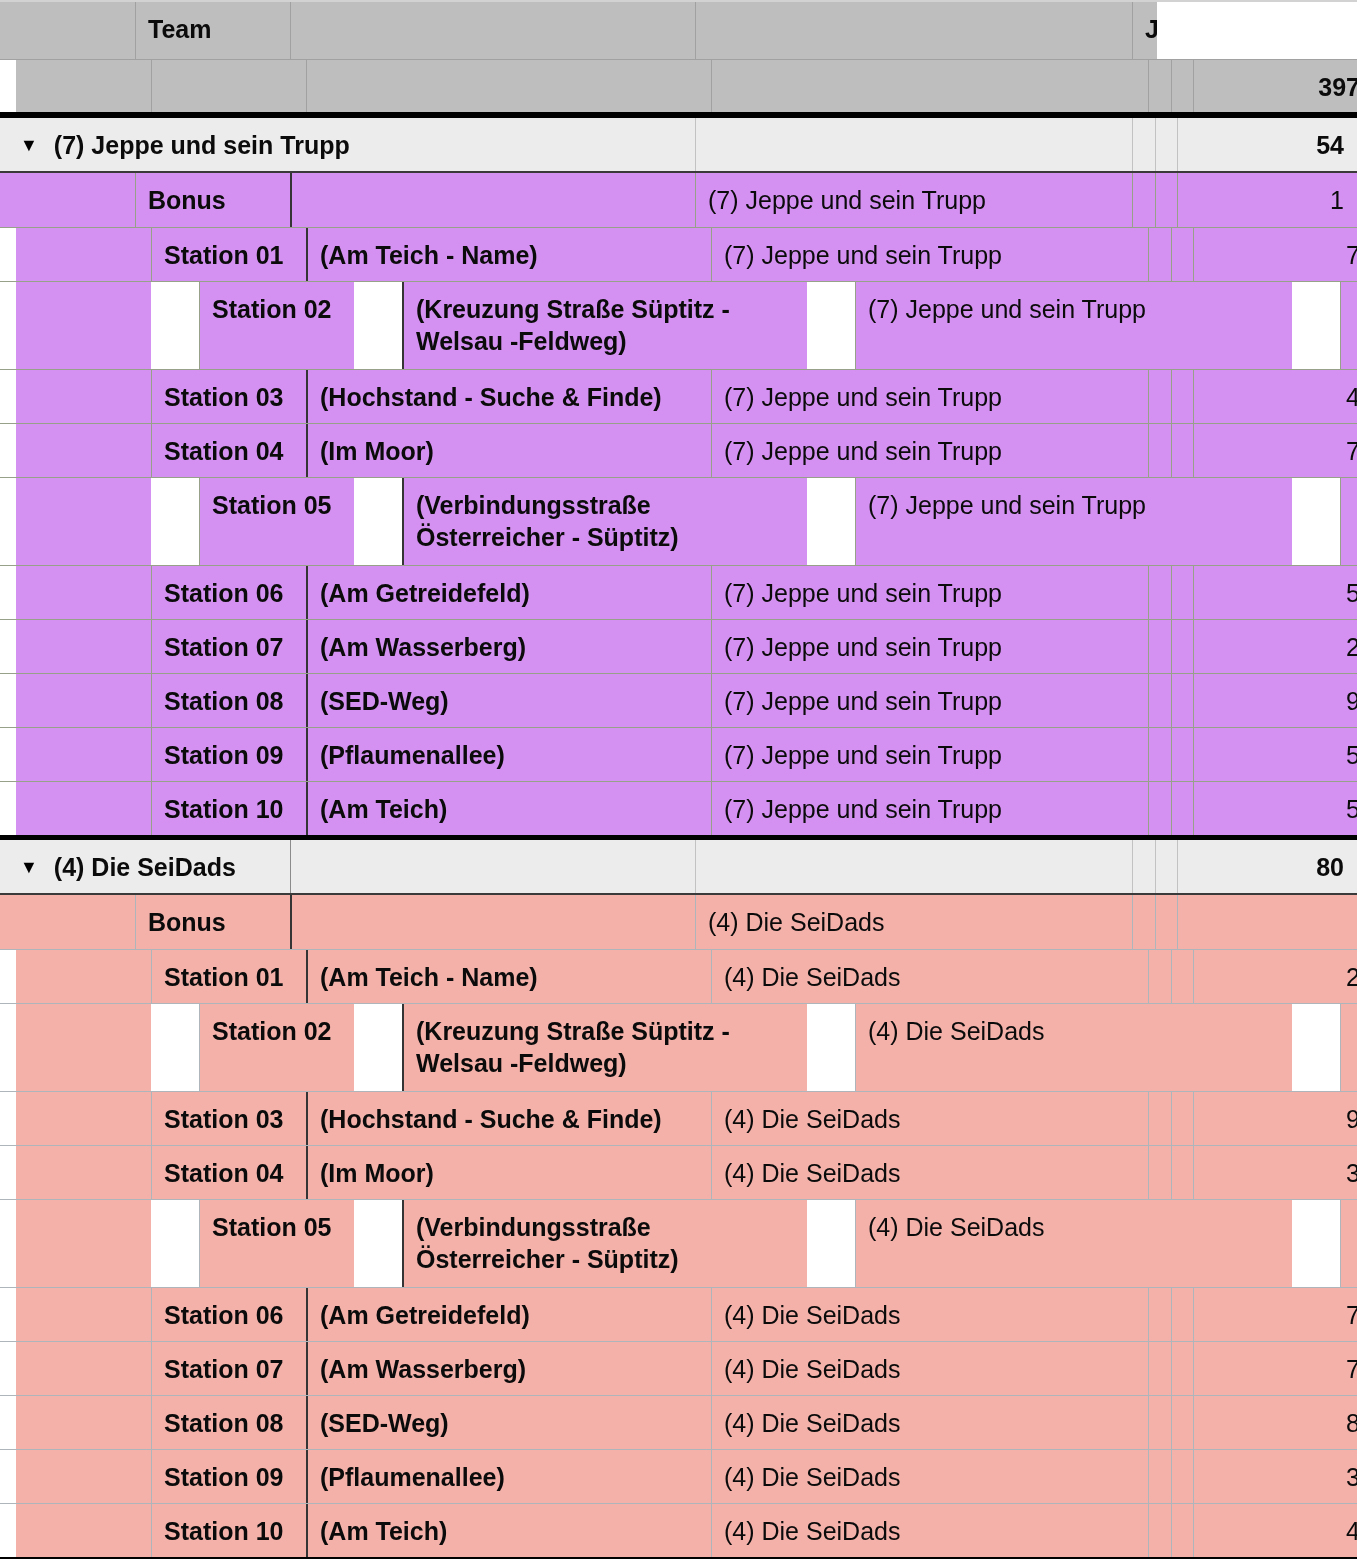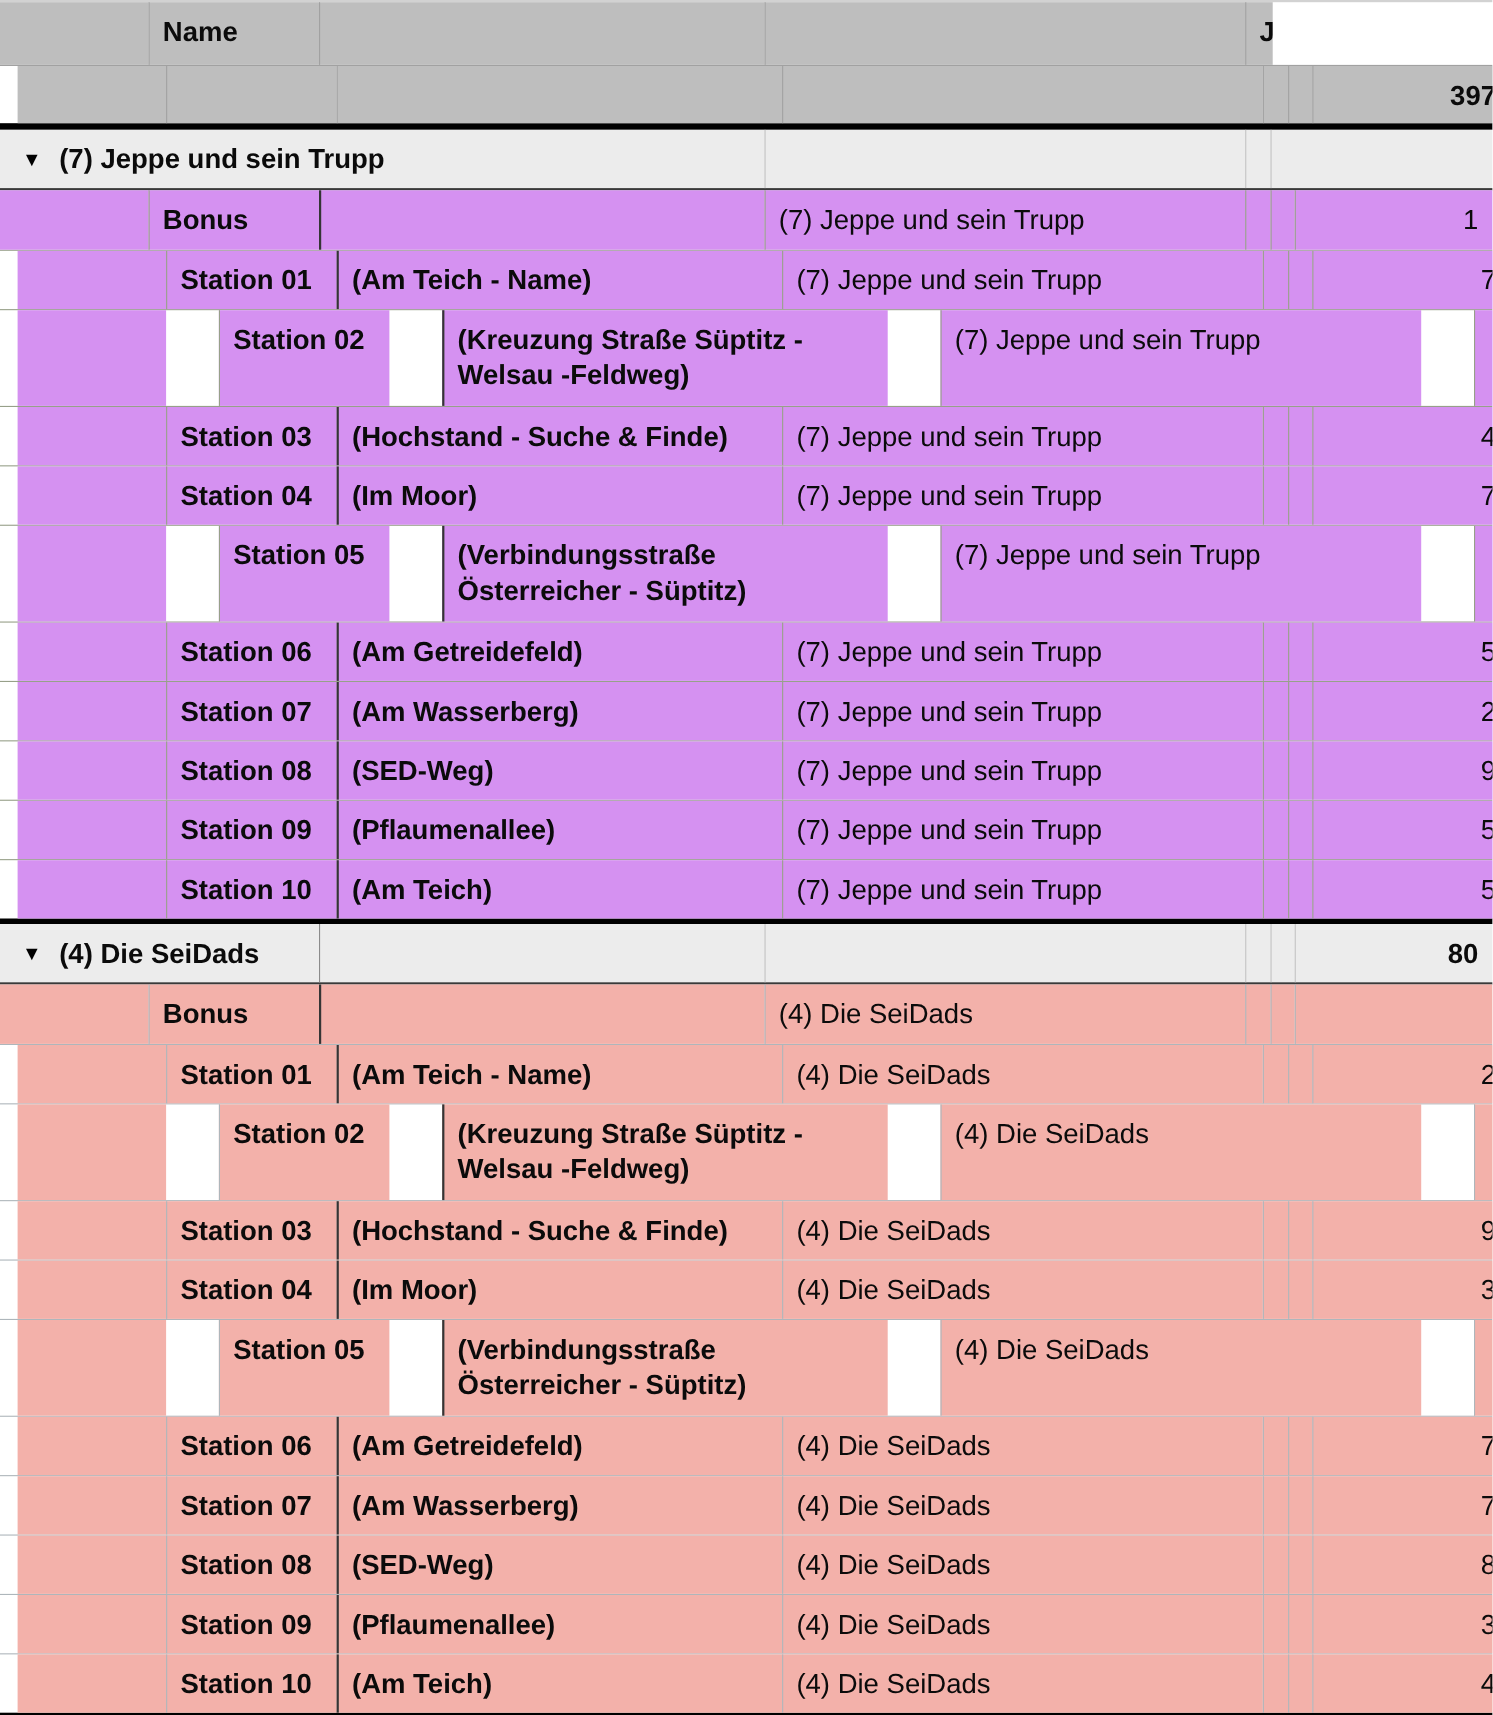--- a/index.html
+++ b/index.html
@@ -43,21 +43,21 @@
   .gsum{font-weight:bold;text-align:right;padding-right:13px !important;}
 </style>
 </head>
 <body>
 
 <div id="table">
 
   <div class="section sec-header">
     <div class="row r-h1">
       <div class="cell c0"></div>
-      <div class="cell c1 b">Name</div>
+      <div class="cell c1 b">Team</div>
       <div class="cell c4"></div>
       <div class="cell c5"></div>
       <div class="cell c6 b">Jeppe</div>
     </div>
     <div class="row r-h2">
       <div class="cell c0"></div>
       <div class="cell c1"></div>
       <div class="cell c2"></div>
       <div class="cell c3"></div>
       <div class="cell c4"></div>
@@ -69,20 +69,21 @@
   <div class="sep-black"></div>
 
   <div class="group-row g1">
     <div class="gcell group-title">
       <span class="tri">▼</span>
       <span>(7) Jeppe und sein Trupp</span>
     </div>
     <div class="gcell gsep"></div>
     <div class="gcell gsep"></div>
     <div class="gcell gsep"></div>
+    <div class="gcell gsep gsum">54</div>
   </div>
   <div class="sep-dark"></div>
 
   <div class="section sec-purple">
     <div class="row r-single">
       <div class="cell c0"></div>
       <div class="cell c1 b">Bonus</div>
       <div class="cell c2 b"></div>
       <div class="cell c3">(7) Jeppe und sein Trupp</div>
       <div class="cell c4"></div>

